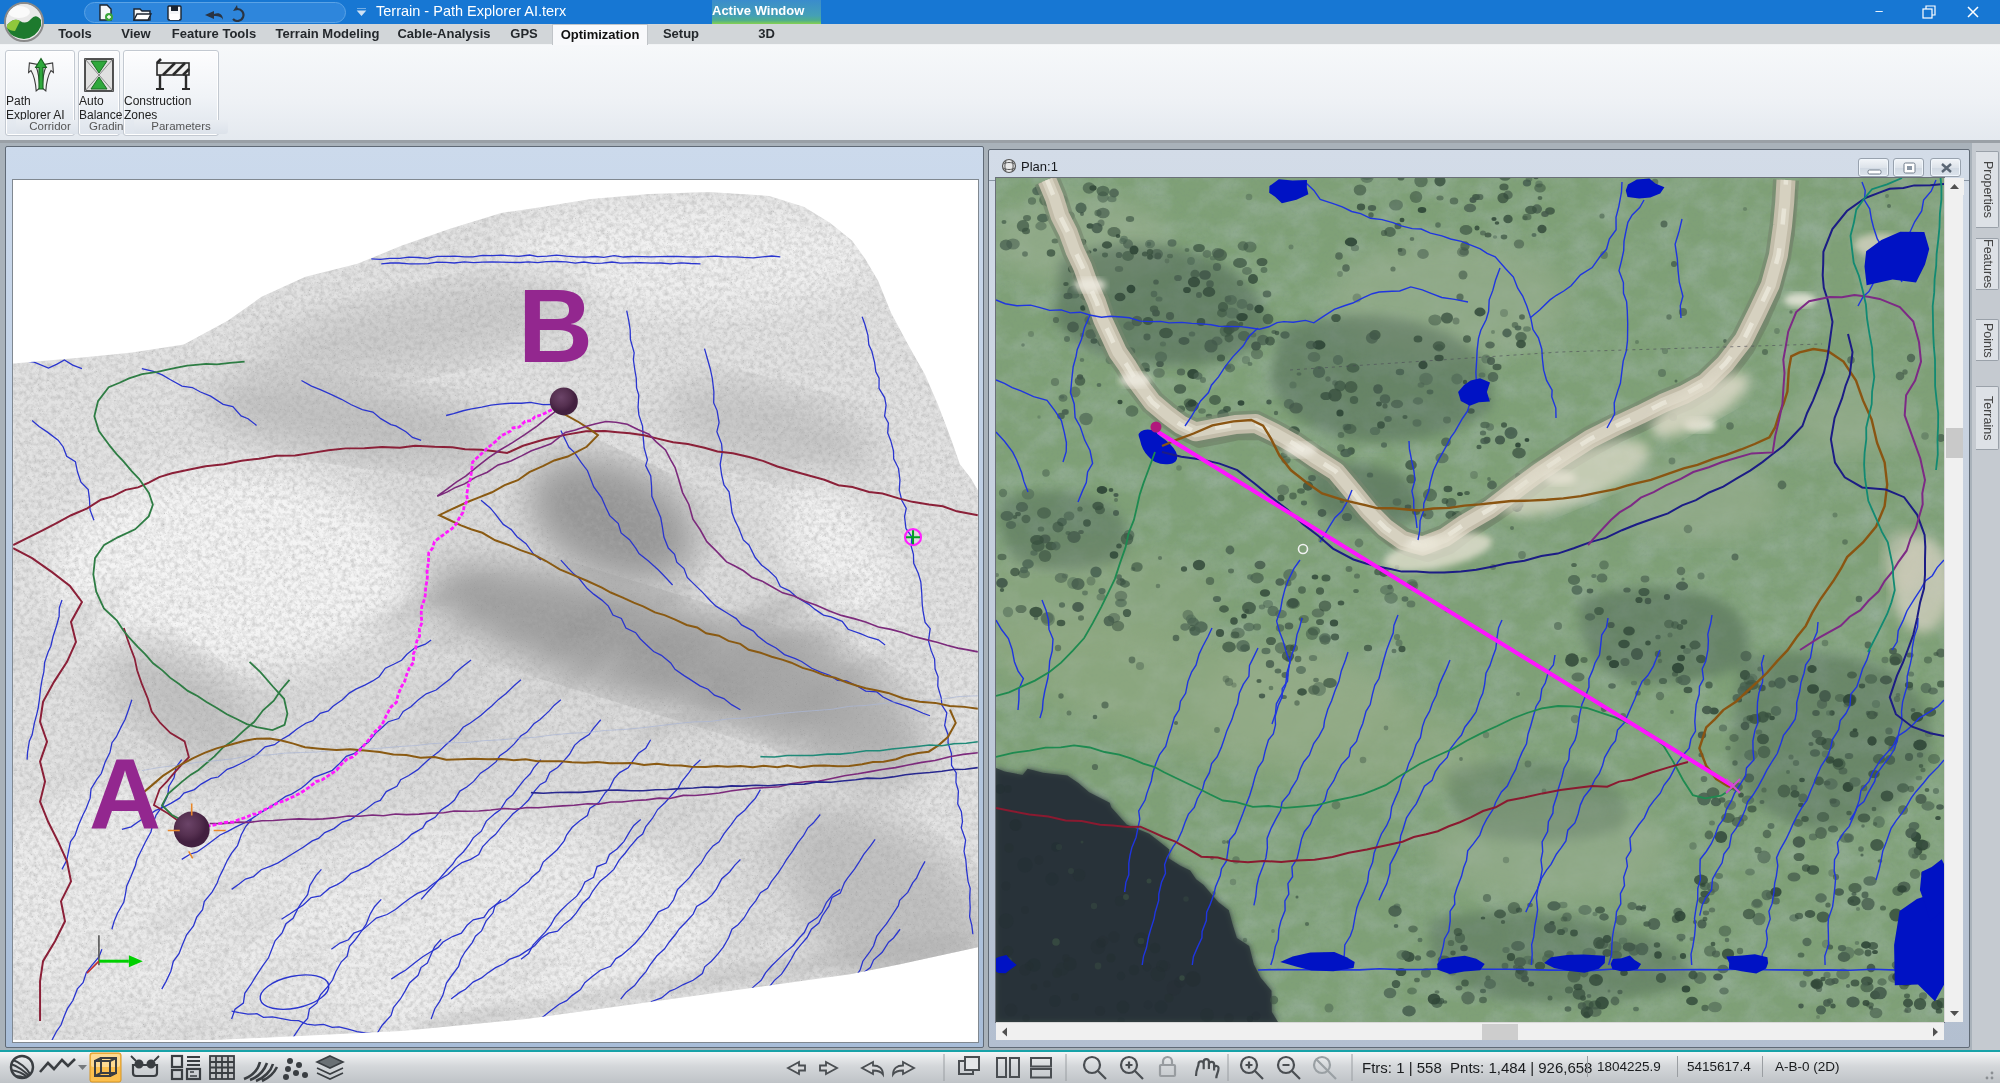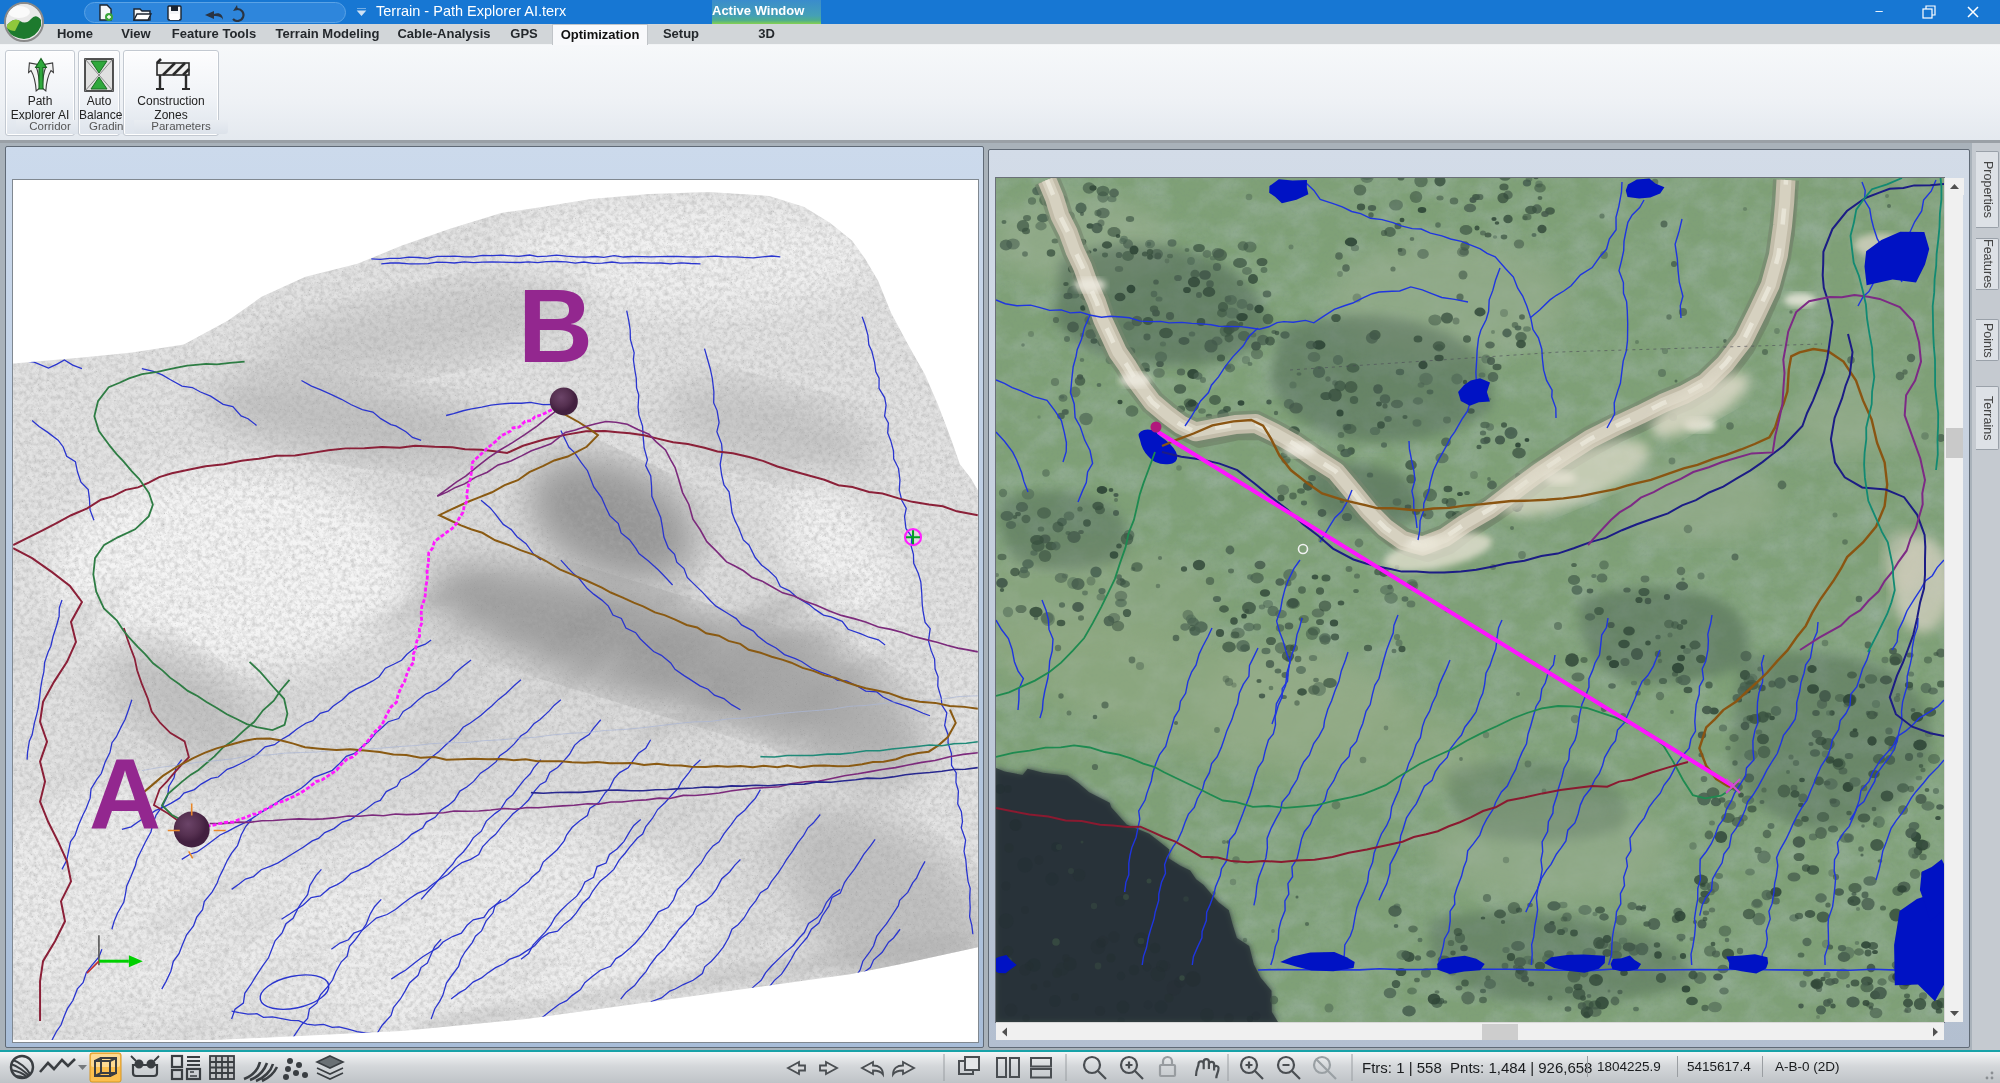--- a/index.html
+++ b/index.html
@@ -9,21 +9,21 @@
 #activewin{position:absolute;left:712px;top:0;width:109px;height:24px;background:linear-gradient(180deg,#3a8ccc 0%,#45a0b6 65%,#4fae8c 85%,#86d14f 100%);color:#fff;font-size:13px;font-weight:bold;text-align:left;line-height:22px}
 .wbtn{position:absolute;top:0;width:44px;height:24px;color:#fff;text-align:center;font-size:13px;line-height:22px}
 #logo{position:absolute;left:4px;top:2px;width:40px;height:40px;border-radius:50%;background:radial-gradient(circle at 35% 30%,#fdfdfd 0%,#e8e8e8 40%,#9a9a9a 100%);border:2px solid #8a8a8a;z-index:60;overflow:hidden}
 #tabrow{position:absolute;left:0;top:24px;width:2000px;height:21px;background:#d2d6d9;border-bottom:1px solid #f2f4f6}
 .tab{position:absolute;top:0;height:21px;color:#24282c;font-size:13px;line-height:20px;text-align:center;font-weight:bold}
 .tab.active{background:#f8f9fb;border:1px solid #c0c4c8;border-bottom:none;color:#111}
 #ribbon{position:absolute;left:0;top:45px;width:2000px;height:95px;background:linear-gradient(#f6f8fa,#eef1f5 60%,#e4e9ef)}
 #ribbon:after{content:"";position:absolute;left:0;top:95px;width:2000px;height:3px;background:#9aa0a6}
 .rgroup{position:absolute;top:5px;height:86px;background:linear-gradient(#fdfdfe,#f0f3f7 55%,#dee4ec);border:1px solid #c3c9d1;border-radius:3px;box-shadow:inset 0 0 0 1px #fff}
 .rlabel{position:absolute;left:10px;bottom:1px;width:100%;text-align:center;font-size:11.5px;color:#555;background:linear-gradient(#e9edf2,#dce2ea);border-radius:0 0 3px 3px;height:14px;line-height:13px}
-.rtext{position:absolute;left:0;top:44px;width:100%;text-align:center;font-size:12px;color:#222;line-height:13.5px}
+.rtext{position:absolute;left:0;top:44px;width:100%;text-align:left;font-size:12px;color:#222;line-height:13.5px}
 #statusbar{position:absolute;left:0;top:1050px;width:2000px;height:33px;background:linear-gradient(#f4f5f6,#d4d7da 45%,#bfc3c7);border-top:2px solid #17a2a8}
 .win{position:absolute;border:1px solid #606a76;border-radius:2px}
 .wtitle{position:absolute;left:0;top:0;width:100%;height:31px;border-bottom:1px solid #8a96a4}
 .wtitle .txt{position:absolute;left:32px;top:9px;font-size:13px;color:#16181c}
 .wbody{position:absolute;background:#fff;border:1px solid #808890}
 #win3d{left:5px;top:146px;width:979px;height:902px;background:linear-gradient(#ccdaec,#a8bdd8)}
 #winplan{left:988px;top:149px;width:982px;height:899px;background:linear-gradient(#d3dce8,#b3bfd0)}
 .mbtn{position:absolute;top:8px;width:31px;height:19px;border-radius:3px;border:1px solid #7a8898;background:linear-gradient(#dce8f4,#b5c9e0 50%,#a3bad6 50%,#b9cde2);box-shadow:inset 0 0 0 1px #f0f6fc}
 .mbtn.red{background:linear-gradient(#e08573,#c64430 50%,#b23420 50%,#c85238);border-color:#5f1410}
 .mbtn svg{position:absolute;left:0;top:0}
@@ -64,21 +64,21 @@
         <path d="M17 7l10 10M27 7l-10 10" stroke="#fff" stroke-width="1.5"></path>
       </svg>
 </div>
 <div id="logo"><svg width="36" height="36" viewBox="0 0 36 36">
 <circle cx="18" cy="18" r="18" fill="#e9e9e9"></circle>
 <path d="M1 21 Q8 13 14 17 Q20 21 25 15 Q30 9 35 16 L35 22 Q30 34 18 35 Q6 34 1 26 Z" fill="#1d7a2e"></path>
 <path d="M1 21 Q8 13 14 17 L9 27 Q4 27 1 24 Z" fill="#8fc83c"></path>
 <ellipse cx="13" cy="8" rx="11" ry="6" fill="#fff" opacity="0.75"></ellipse>
       </svg></div>
 <div id="tabrow">
-<div class="tab" style="left:47px;width:56px">Home</div>
+<div class="tab" style="left:47px;width:56px">Tools</div>
 <div class="tab" style="left:108px;width:56px">View</div>
 <div class="tab" style="left:170px;width:88px">Feature Tools</div>
 <div class="tab" style="left:270px;width:115px">Terrain Modeling</div>
 <div class="tab" style="left:395px;width:98px">Cable-Analysis</div>
 <div class="tab" style="left:500px;width:48px">GPS</div>
 <div class="tab" style="left:653px;width:56px">Setup</div>
 <div class="tab" style="left:712px;width:109px">3D</div>
 <div class="tab active" style="left:552px;width:96px">Optimization</div>
 </div>
 <div id="ribbon">
@@ -384,20 +384,43 @@
         </g>
 <circle cx="913" cy="537" r="8" fill="none" stroke="#ff22ff" stroke-width="2.2"></circle>
 <path d="M913 530v14M906 537h14" stroke="#00a020" stroke-width="2"></path>
 <path d="M97 936v30" stroke="#555" stroke-width="1.6"></path>
 <path d="M97 962h30" stroke="#00d000" stroke-width="3"></path>
         <path d="M127 956l14 6-14 6z" fill="#00d000"></path>
 <path d="M97 962l-12 12" stroke="#c03030" stroke-width="1.6"></path>
 </svg>
 </div>
 <div id="winplan" class="win">
+<div class="wtitle">
+        <svg style="position:absolute;left:12px;top:8px" width="16" height="16" viewBox="0 0 16 16">
+          <circle cx="8" cy="8" r="6.5" fill="#e8e8e8" stroke="#555" stroke-width="1.2"></circle>
+          <path d="M2.5 6c3-2 8-2 11 0M2.5 10c3 2 8 2 11 0M5 2.8c-1.5 3-1.5 7.5 0 10.4M11 2.8c1.5 3 1.5 7.5 0 10.4" stroke="#555" stroke-width="1" fill="none"></path>
+        </svg>
+        <span class="txt">Plan:1</span>
+<div class="mbtn" style="left:869px;background:linear-gradient(#f2f5f8,#dde3ea 50%,#d0d8e2 50%,#dde4ec);border-color:#98a2ae">
+          <svg width="31" height="19">
+            <rect x="9" y="11" width="13" height="4" rx="1.5" fill="#fff" stroke="#707c8a"></rect>
+          </svg>
+        </div>
+<div class="mbtn" style="left:904px;background:linear-gradient(#f2f5f8,#dde3ea 50%,#d0d8e2 50%,#dde4ec);border-color:#98a2ae">
+          <svg width="31" height="19">
+            <rect x="10" y="4" width="11" height="10" rx="1.5" fill="#fff" stroke="#707c8a"></rect>
+            <rect x="13" y="7" width="5" height="4" fill="#8a96a4"></rect>
+          </svg>
+        </div>
+<div class="mbtn" style="left:941px;background:linear-gradient(#f2f5f8,#dde3ea 50%,#d0d8e2 50%,#dde4ec);border-color:#98a2ae">
+          <svg width="31" height="19">
+            <path d="M11 5l9 8M20 5l-9 8" stroke="#5a6674" stroke-width="2.4"></path>
+          </svg>
+        </div>
+</div>
 <svg class="wbody" style="left:7px;top:28px;border:none;box-shadow:0 0 0 1px #6a7078" width="948" height="844" viewBox="996 178 948 844">
 <defs>
 <filter id="ggrain" x="-2%" y="-2%" width="104%" height="104%">
             <feTurbulence type="fractalNoise" baseFrequency="0.035 0.045" numOctaves="4" seed="11"></feTurbulence>
             <feColorMatrix type="matrix" values="0 0 0 0 0.33 0 0 0 0 0.45 0 0 0 0 0.36 1.3 0 0 0 -0.45"></feColorMatrix>
             <feComposite operator="in" in2="SourceGraphic"></feComposite>
           </filter>
 <filter id="gfine" x="-2%" y="-2%" width="104%" height="104%">
             <feTurbulence type="fractalNoise" baseFrequency="0.35" numOctaves="2" seed="5"></feTurbulence>
             <feColorMatrix type="matrix" values="0 0 0 0 0.18 0 0 0 0 0.28 0 0 0 0 0.22 1.2 0 0 0 -0.6"></feColorMatrix>

